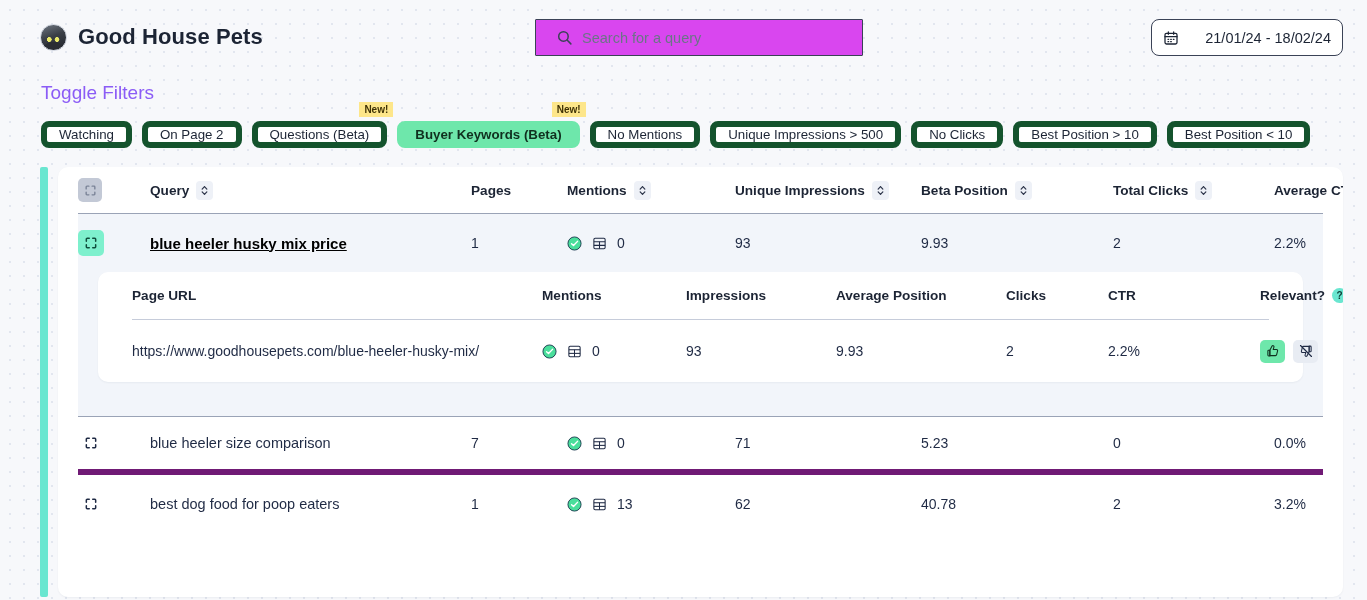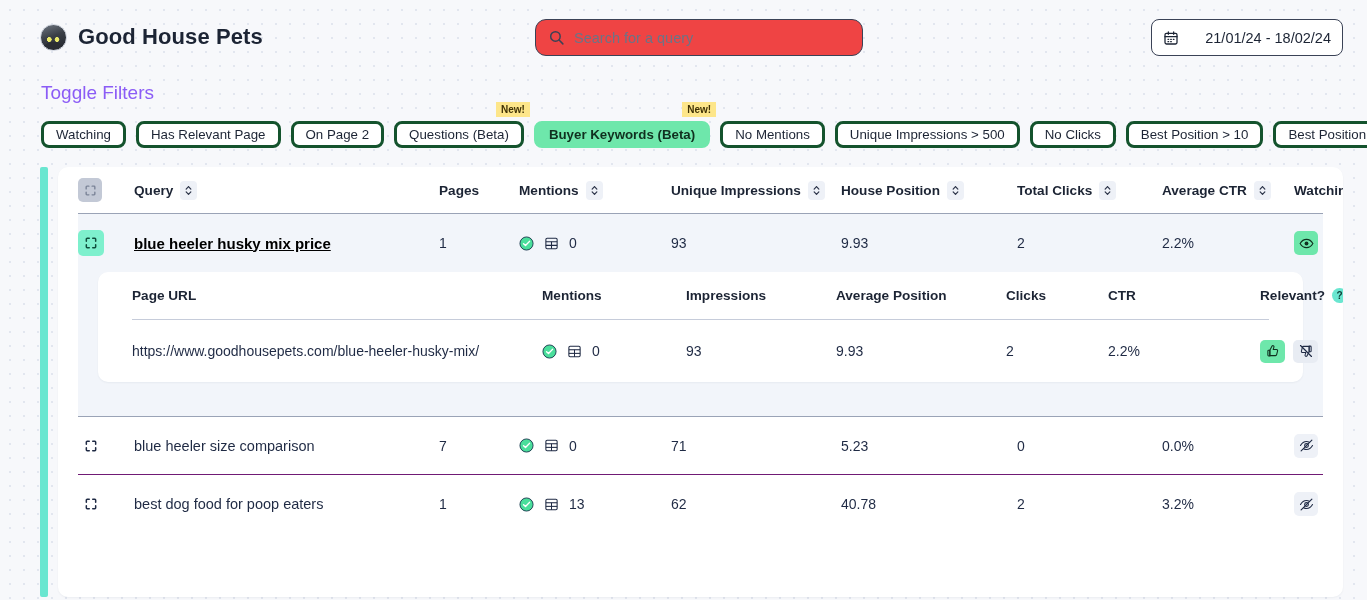--- a/index.html
+++ b/index.html
@@ -60,26 +60,26 @@
     left: 535px;
     top: 19px;
     width: 328px;
     height: 37px;
   }
 
   .search-box {
     width: 100%;
     height: 100%;
     border: 1px solid #3a4256;
-    border-radius: 11px;
-    background: #ef4444;
+    border-radius: 1px;
+    background: #d946ef;
     display: flex;
     align-items: center;
     gap: 9px;
-    padding: 0 12px;
+    padding: 0 20px;
   }
 
   .search-box input {
     border: 0;
     outline: 0;
     background: transparent;
     font-family: inherit;
     font-size: 14.5px;
     color: #1f2a44;
     flex: 1;
@@ -121,21 +121,21 @@
   .filter-row {
     display: flex;
     align-items: center;
     gap: 10px;
     flex-wrap: nowrap;
   }
 
   .chip-holder { position: relative; display: inline-block; }
 
   .chip {
-    border: 3px solid #14532d;
+    border: 6px solid #14532d;
     border-radius: 8px;
     background: #ffffff;
     color: #1c2434;
     font-family: inherit;
     font-size: 13.3px;
     height: 27px;
     padding: 0 12px;
     cursor: pointer;
     white-space: nowrap;
     display: inline-flex;
@@ -192,20 +192,21 @@
     box-shadow: 0 1px 2px rgba(20,30,60,0.05);
   }
 
   .table-inner { padding: 0 20px; }
 
   
   .grow {
     display: grid;
     grid-template-columns: 56px 305px 80px 152px 170px 176px 145px 132px 60px;
     align-items: center;
+    gap: 16px;
   }
 
   .thead {
     height: 47px;
     border-bottom: 1px solid #9aa3b6;
     font-size: 13.6px;
     font-weight: 700;
     color: #1c2434;
   }
 
@@ -239,21 +240,21 @@
     font-weight: 700;
     display: inline-flex; align-items: center; justify-content: center;
     cursor: pointer;
     flex: 0 0 auto;
   }
 
   .trow {
     height: 58px;
     font-size: 14px;
     color: #1f2a44;
-    border-bottom: 1px solid #701a75;
+    border-bottom: 6px solid #701a75;
   }
   .trow.nb { border-bottom: none; }
   .trow.expanded {
     background: #f2f5fa;
     border-bottom: none;
   }
 
   .expand-cell {
     width: 26px; height: 26px;
     border-radius: 5px;
@@ -368,21 +369,20 @@
       </svg>
     </span>
     <span>21/01/24 - 18/02/24</span>
   </div>
 </div>
 
 <div class="filters-section">
   <div class="filters-title">Toggle Filters</div>
   <div class="filter-row" id="filter-row">
       <div class="chip-holder"><button class="chip">Watching</button></div>
-      <div class="chip-holder"><button class="chip">Has Relevant Page</button></div>
       <div class="chip-holder"><button class="chip">On Page 2</button></div>
       <div class="chip-holder"><button class="chip">Questions (Beta)</button><span class="chip-new">New!</span></div>
       <div class="chip-holder"><button class="chip active">Buyer Keywords (Beta)</button><span class="chip-new">New!</span></div>
       <div class="chip-holder"><button class="chip">No Mentions</button></div>
       <div class="chip-holder"><button class="chip">Unique Impressions &gt; 500</button></div>
       <div class="chip-holder"><button class="chip">No Clicks</button></div>
       <div class="chip-holder"><button class="chip">Best Position &gt; 10</button></div>
       <div class="chip-holder"><button class="chip">Best Position &lt; 10</button></div>
     </div>
 </div>
@@ -439,21 +439,21 @@
             <svg width="9" height="11" viewBox="0 0 10 14" fill="none">
                 <g stroke="#2b3348" stroke-width="1.5" stroke-linecap="round" stroke-linejoin="round">
                   <path d="M5 2 L8 5.3 M5 2 L2 5.3"></path>
                   <path d="M5 12 L8 8.7 M5 12 L2 8.7"></path>
                 </g>
               </svg>
           </span>
         </div>
 
         <div class="th">
-          <span>House Position</span>
+          <span>Beta Position</span>
           <span class="sort-btn">
             <svg width="9" height="11" viewBox="0 0 10 14" fill="none">
                 <g stroke="#2b3348" stroke-width="1.5" stroke-linecap="round" stroke-linejoin="round">
                   <path d="M5 2 L8 5.3 M5 2 L2 5.3"></path>
                   <path d="M5 12 L8 8.7 M5 12 L2 8.7"></path>
                 </g>
               </svg>
           </span>
         </div>
 

